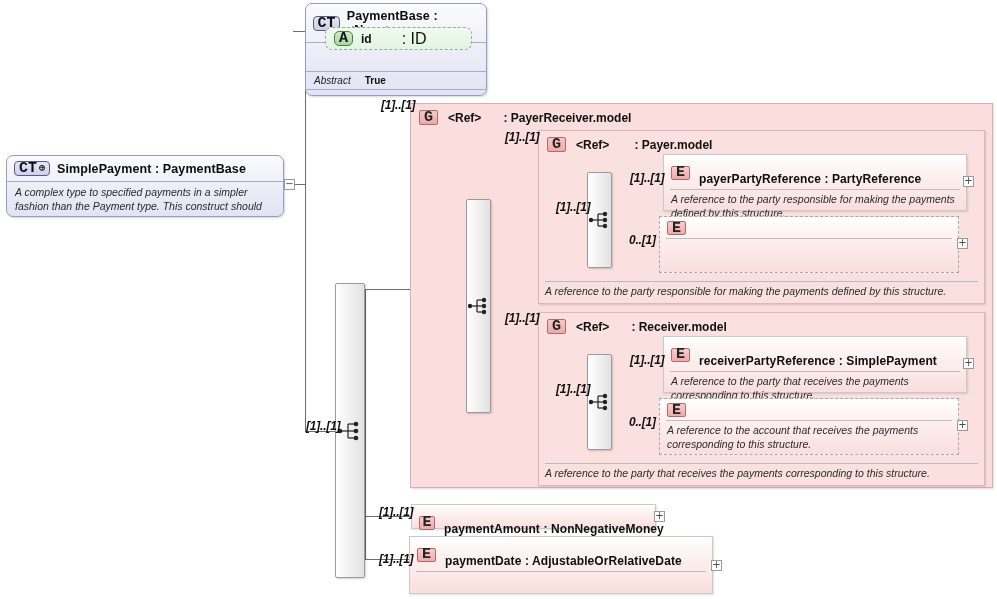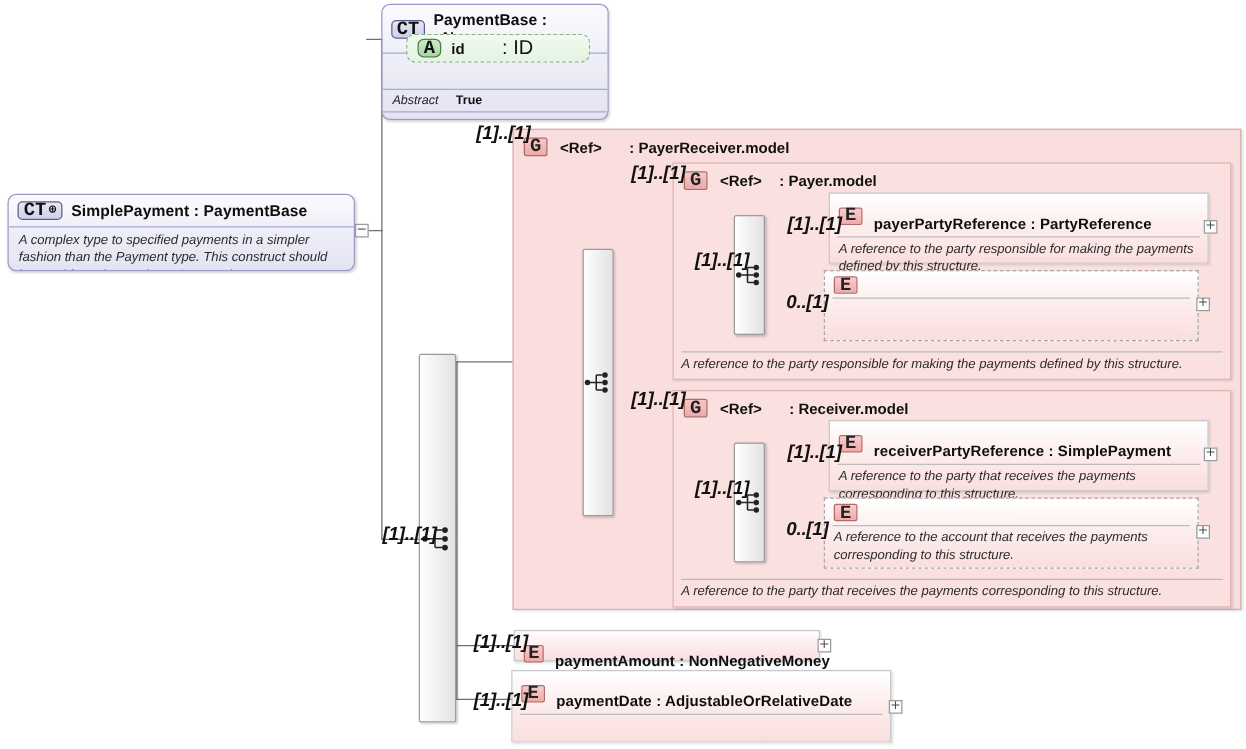--- a/index.html
+++ b/index.html
@@ -12,21 +12,21 @@
   }
   #canvas{position:absolute;inset:0;}
 
   
   .ln-h{position:absolute;height:1px;background:#6f6f6f;}
   .ln-v{position:absolute;width:1px;background:#6f6f6f;}
 
   
   .card{
     position:absolute;font-style:italic;font-weight:bold;
-    font-size:15px;color:#111;letter-spacing:-0.2px;
+    font-size:12px;color:#111;letter-spacing:-0.2px;
     white-space:nowrap;font-family:"Liberation Sans",sans-serif;
   }
 
   
   .pm{
     position:absolute;width:11px;height:11px;box-sizing:border-box;
     border:1px solid #9a9a9a;background:#fdfdfd;
     display:flex;align-items:center;justify-content:center;
     font-size:10px;line-height:1;color:#4b4b4b;
     font-family:"DejaVu Sans",sans-serif;
@@ -239,21 +239,21 @@
       <circle cx="17" cy="4" r="2.2" fill="#222"></circle>
       <circle cx="17" cy="10" r="2.2" fill="#222"></circle>
       <circle cx="17" cy="16" r="2.2" fill="#222"></circle>
     </svg>
   </div>
 
   <div class="grp inner" style="left:538px;top:130px;width:447px;height:174px;">
     <div class="grp-head">
       <span class="badge badge-g">G</span>
       <span class="grp-ref">&lt;Ref&gt;</span>
-      <span class="grp-type" style="margin-left:4px;">: Payer.model</span>
+      <span class="grp-type" style="margin-left:15px;">: Payer.model</span>
     </div>
     <div class="grp-foot">
       <div class="sep"></div>
       <div class="txt">A reference to the party responsible for making the payments defined by this structure.</div>
     </div>
   </div>
   <div class="card" style="left:505px;top:130px;">[1]..[1]</div>
 
   <div class="seq" style="left:587px;top:172px;width:25px;height:96px;">
     <svg width="24" height="20" viewBox="0 0 24 20">

